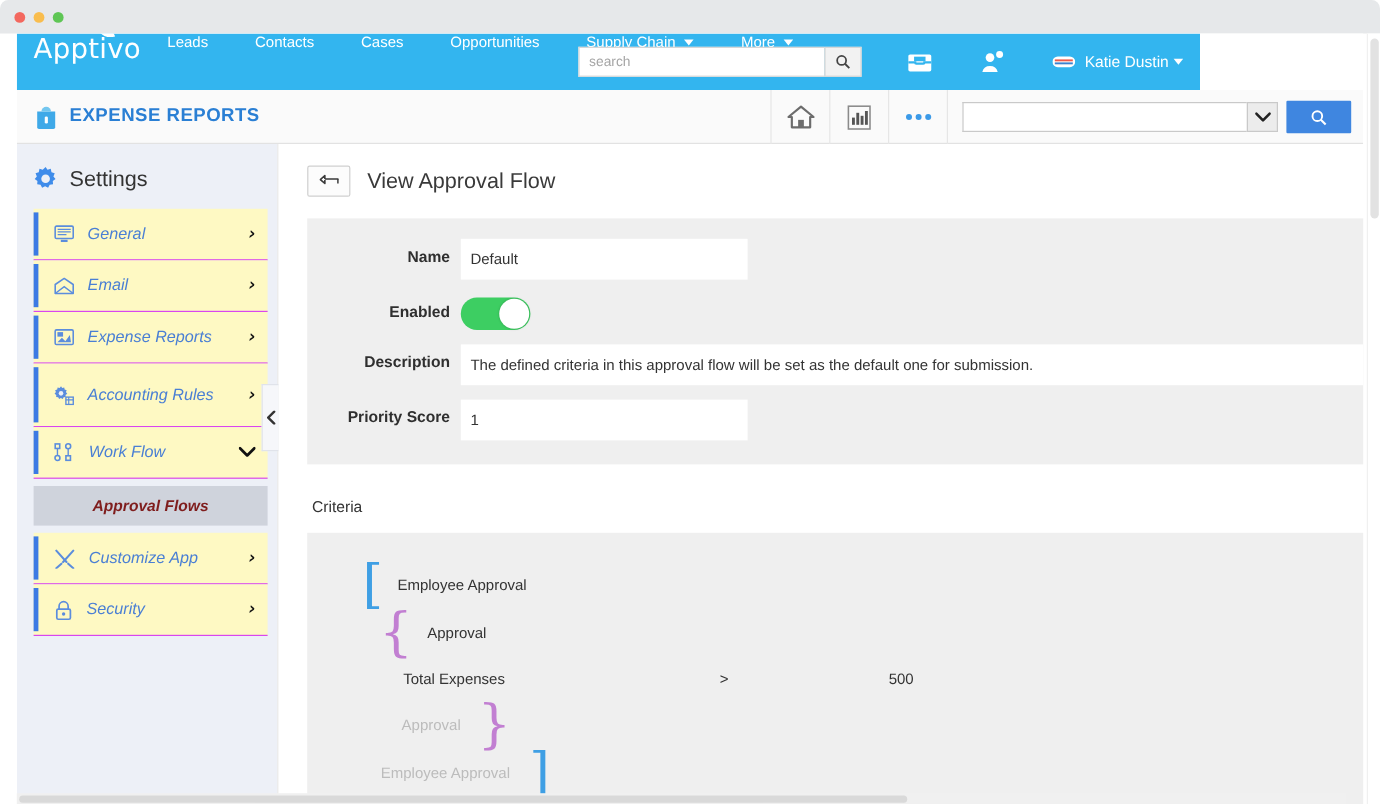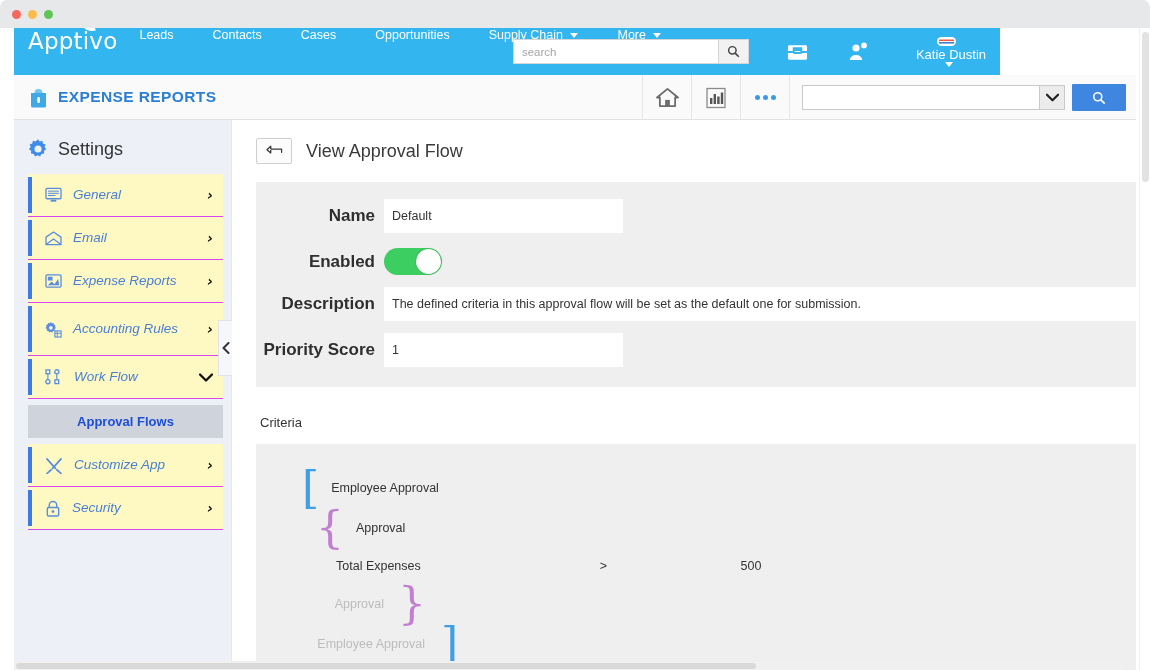--- a/index.html
+++ b/index.html
@@ -63,21 +63,21 @@
   }
   .srch-input::placeholder { color: #a5a5a5; }
   .srch-btn {
     width: 31px; height: 25px; background: #f2f2f2; border: 1px solid #d6d6d6;
     display: flex; align-items: center; justify-content: center; cursor: pointer;
   }
   .icon-btn {
     display: flex; align-items: center; justify-content: center;
     cursor: pointer; margin-right: 24px;
   }
-  .user-chip { display: flex; align-items: center; cursor: pointer; margin-right: 6px; flex-direction: column; }
+  .user-chip { display: flex; align-items: center; cursor: pointer; margin-right: 6px; }
   .user-chip .uname { color: #ffffff; font-size: 13px; margin-left: 8px; }
 
   
   .modbar {
     position: relative; height: 45px; background: #fafafa;
     border-bottom: 1px solid #e2e2e2; width: 1122px; display: flex; align-items: center;
   }
   .mod-title-wrap { display: flex; align-items: center; margin-left: 14px; }
   .mod-title {
     color: #2a7fd4; font-size: 15.5px; font-weight: bold; letter-spacing: .4px;
@@ -139,21 +139,21 @@
     color: #4a7fd4; font-size: 13.5px; margin-left: 11px; flex: 1; line-height: 16px;
   }
   .menu-item .chev {
     font-size: 14px; color: #111111; font-weight: bold; font-family: "DejaVu Sans", sans-serif;
   }
   .menu-item.tall { min-height: 53px; }
   .submenu-item {
     background: #cfd3dc; min-height: 33px; display: flex; align-items: center;
     justify-content: center; margin: 6px 8px 6px 14px; cursor: pointer;
   }
-  .submenu-item .slabel { font-size: 13px; font-weight: bold; color: #1d4ed8; }
+  .submenu-item .slabel { font-size: 13px; font-weight: bold; color: #7f1d1d; font-style: italic; }
 
   .collapse-handle {
     position: absolute; right: -1px; top: 200px; width: 14px; height: 56px;
     background: #f6f7fa; border: 1px solid #e0e3ea; border-right: none;
     display: flex; align-items: center; justify-content: center; cursor: pointer;
     z-index: 5;
   }
 
   .content {
     flex: 1; background: #ffffff; position: relative; padding: 18px 28px 0 24px;
@@ -164,21 +164,21 @@
     width: 36px; height: 26px; border: 1px solid #cfcfcf; background: #fcfcfc;
     display: flex; align-items: center; justify-content: center; cursor: pointer;
     border-radius: 2px;
   }
   .page-title { font-size: 18px; color: #3a3a3a; margin-left: 14px; }
 
   .form-card { background: #efefef; padding: 17px 0 20px 0; }
   .form-row { display: flex; align-items: flex-start; margin-bottom: 12px; }
   .form-row:last-child { margin-bottom: 0; }
   .form-label {
-    width: 128px; text-align: right; font-size: 17px; font-weight: bold;
+    width: 128px; text-align: right; font-size: 13px; font-weight: bold;
     color: #2f2f2f; padding-top: 7px; padding-right: 9px; flex: 0 0 128px;
   }
   .form-field {
     background: #ffffff; border: none; height: 34px; font-size: 12.5px; color: #333333;
     padding: 12px 8px; outline: none; font-family: "Liberation Sans", sans-serif;
   }
   .f-name { width: 239px; }
   .f-priority { width: 239px; }
   .f-desc { width: 757px; }
   .toggle {

